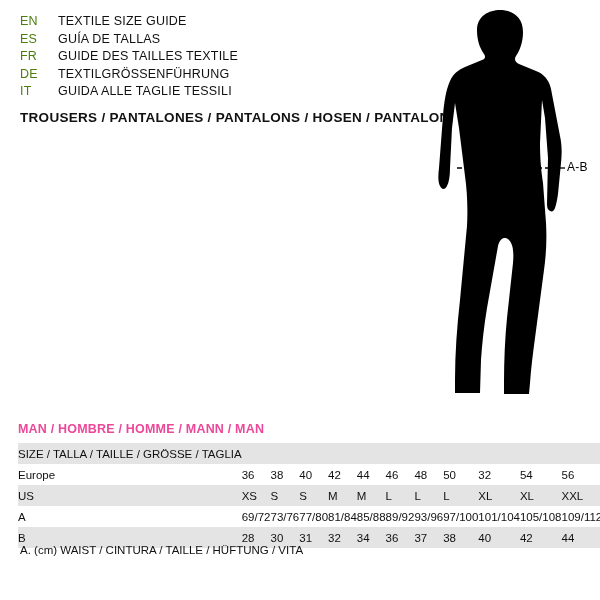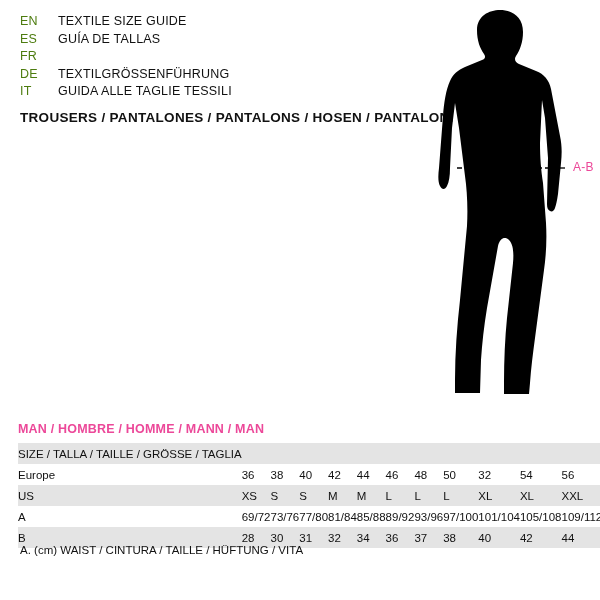--- a/index.html
+++ b/index.html
@@ -63,24 +63,24 @@
     left: 405px;
     top: 8px;
     width: 195px;
     height: 400px;
   }
   .figure-wrap svg {
     display: block;
   }
   .ab-label {
     position: absolute;
-    left: 168px;
+    left: 162px;
     top: 152px;
     font-size: 12px;
-    color: #ec4899;
+    color: #000000;
     letter-spacing: 0.3px;
   }
 
   
   .table-section {
     position: absolute;
     left: 18px;
     top: 422px;
     width: 564px;
   }
@@ -135,20 +135,21 @@
     <div class="lang-row">
       <span class="lang-code">EN</span>
       <span class="lang-text">TEXTILE SIZE GUIDE</span>
     </div>
     <div class="lang-row">
       <span class="lang-code">ES</span>
       <span class="lang-text">GUÍA DE TALLAS</span>
     </div>
     <div class="lang-row">
       <span class="lang-code">FR</span>
+      <span class="lang-text">GUIDE DES TAILLES TEXTILE</span>
     </div>
     <div class="lang-row">
       <span class="lang-code">DE</span>
       <span class="lang-text">TEXTILGRÖSSENFÜHRUNG</span>
     </div>
     <div class="lang-row">
       <span class="lang-code">IT</span>
       <span class="lang-text">GUIDA ALLE TAGLIE TESSILI</span>
     </div>
   </div>

